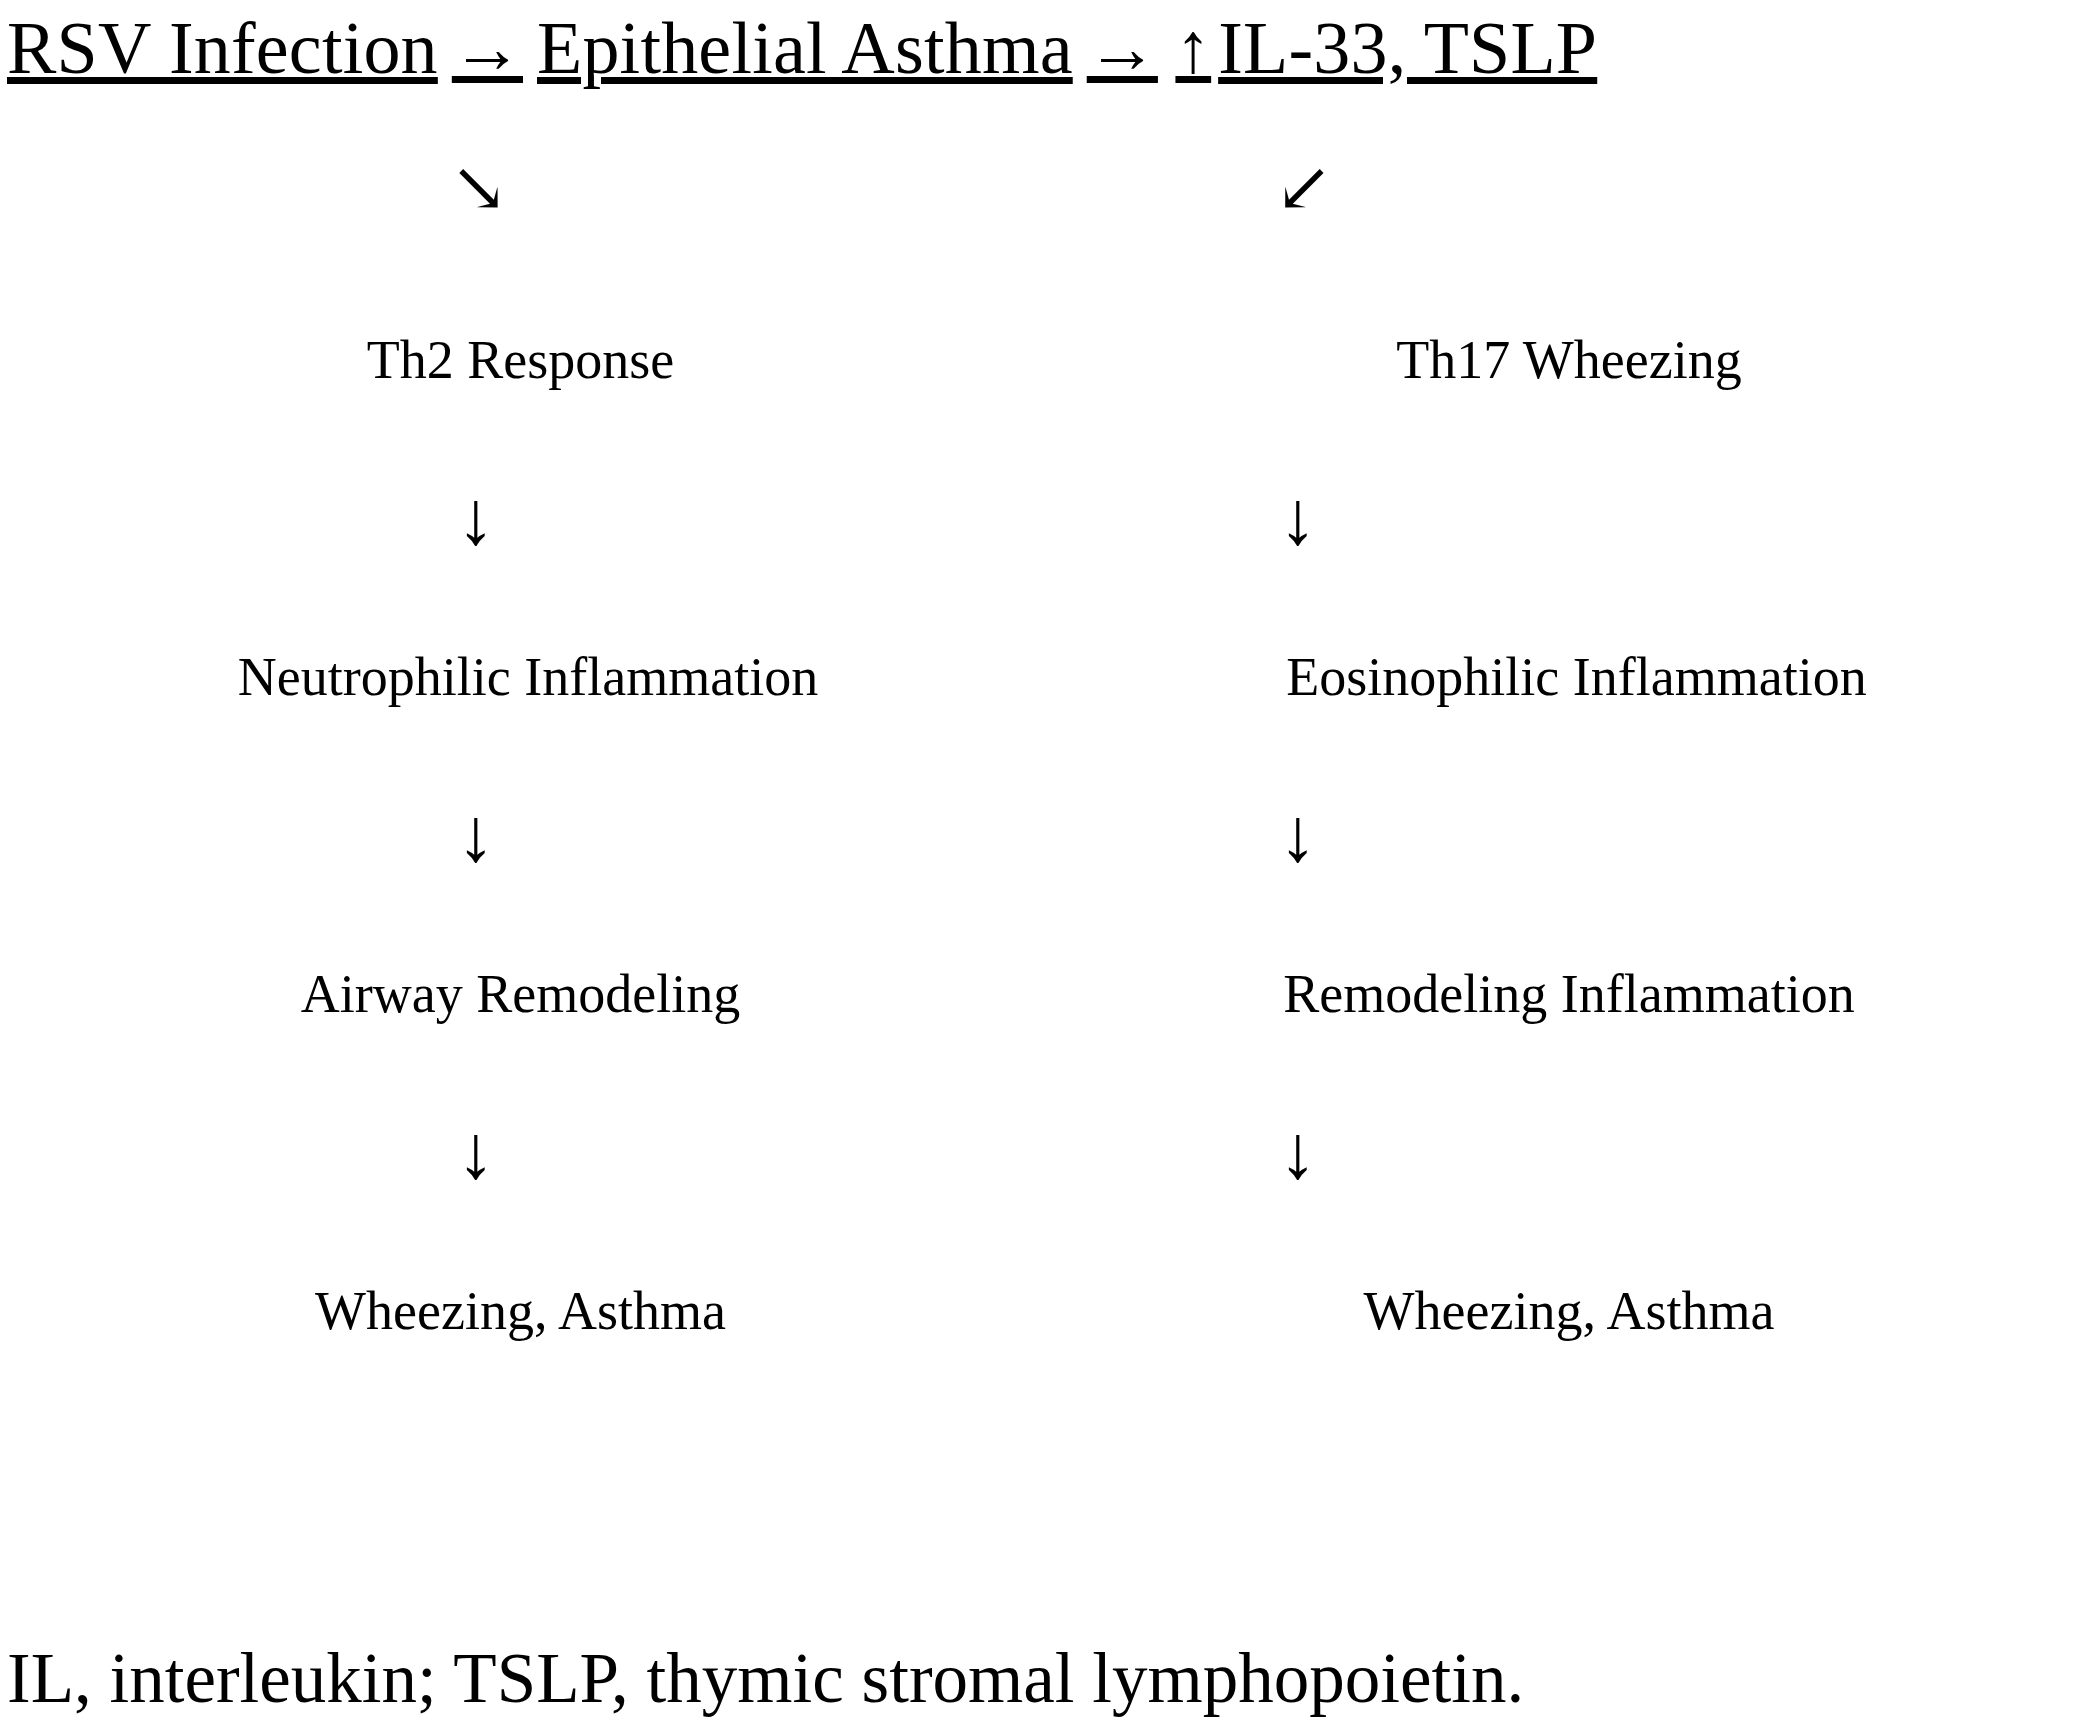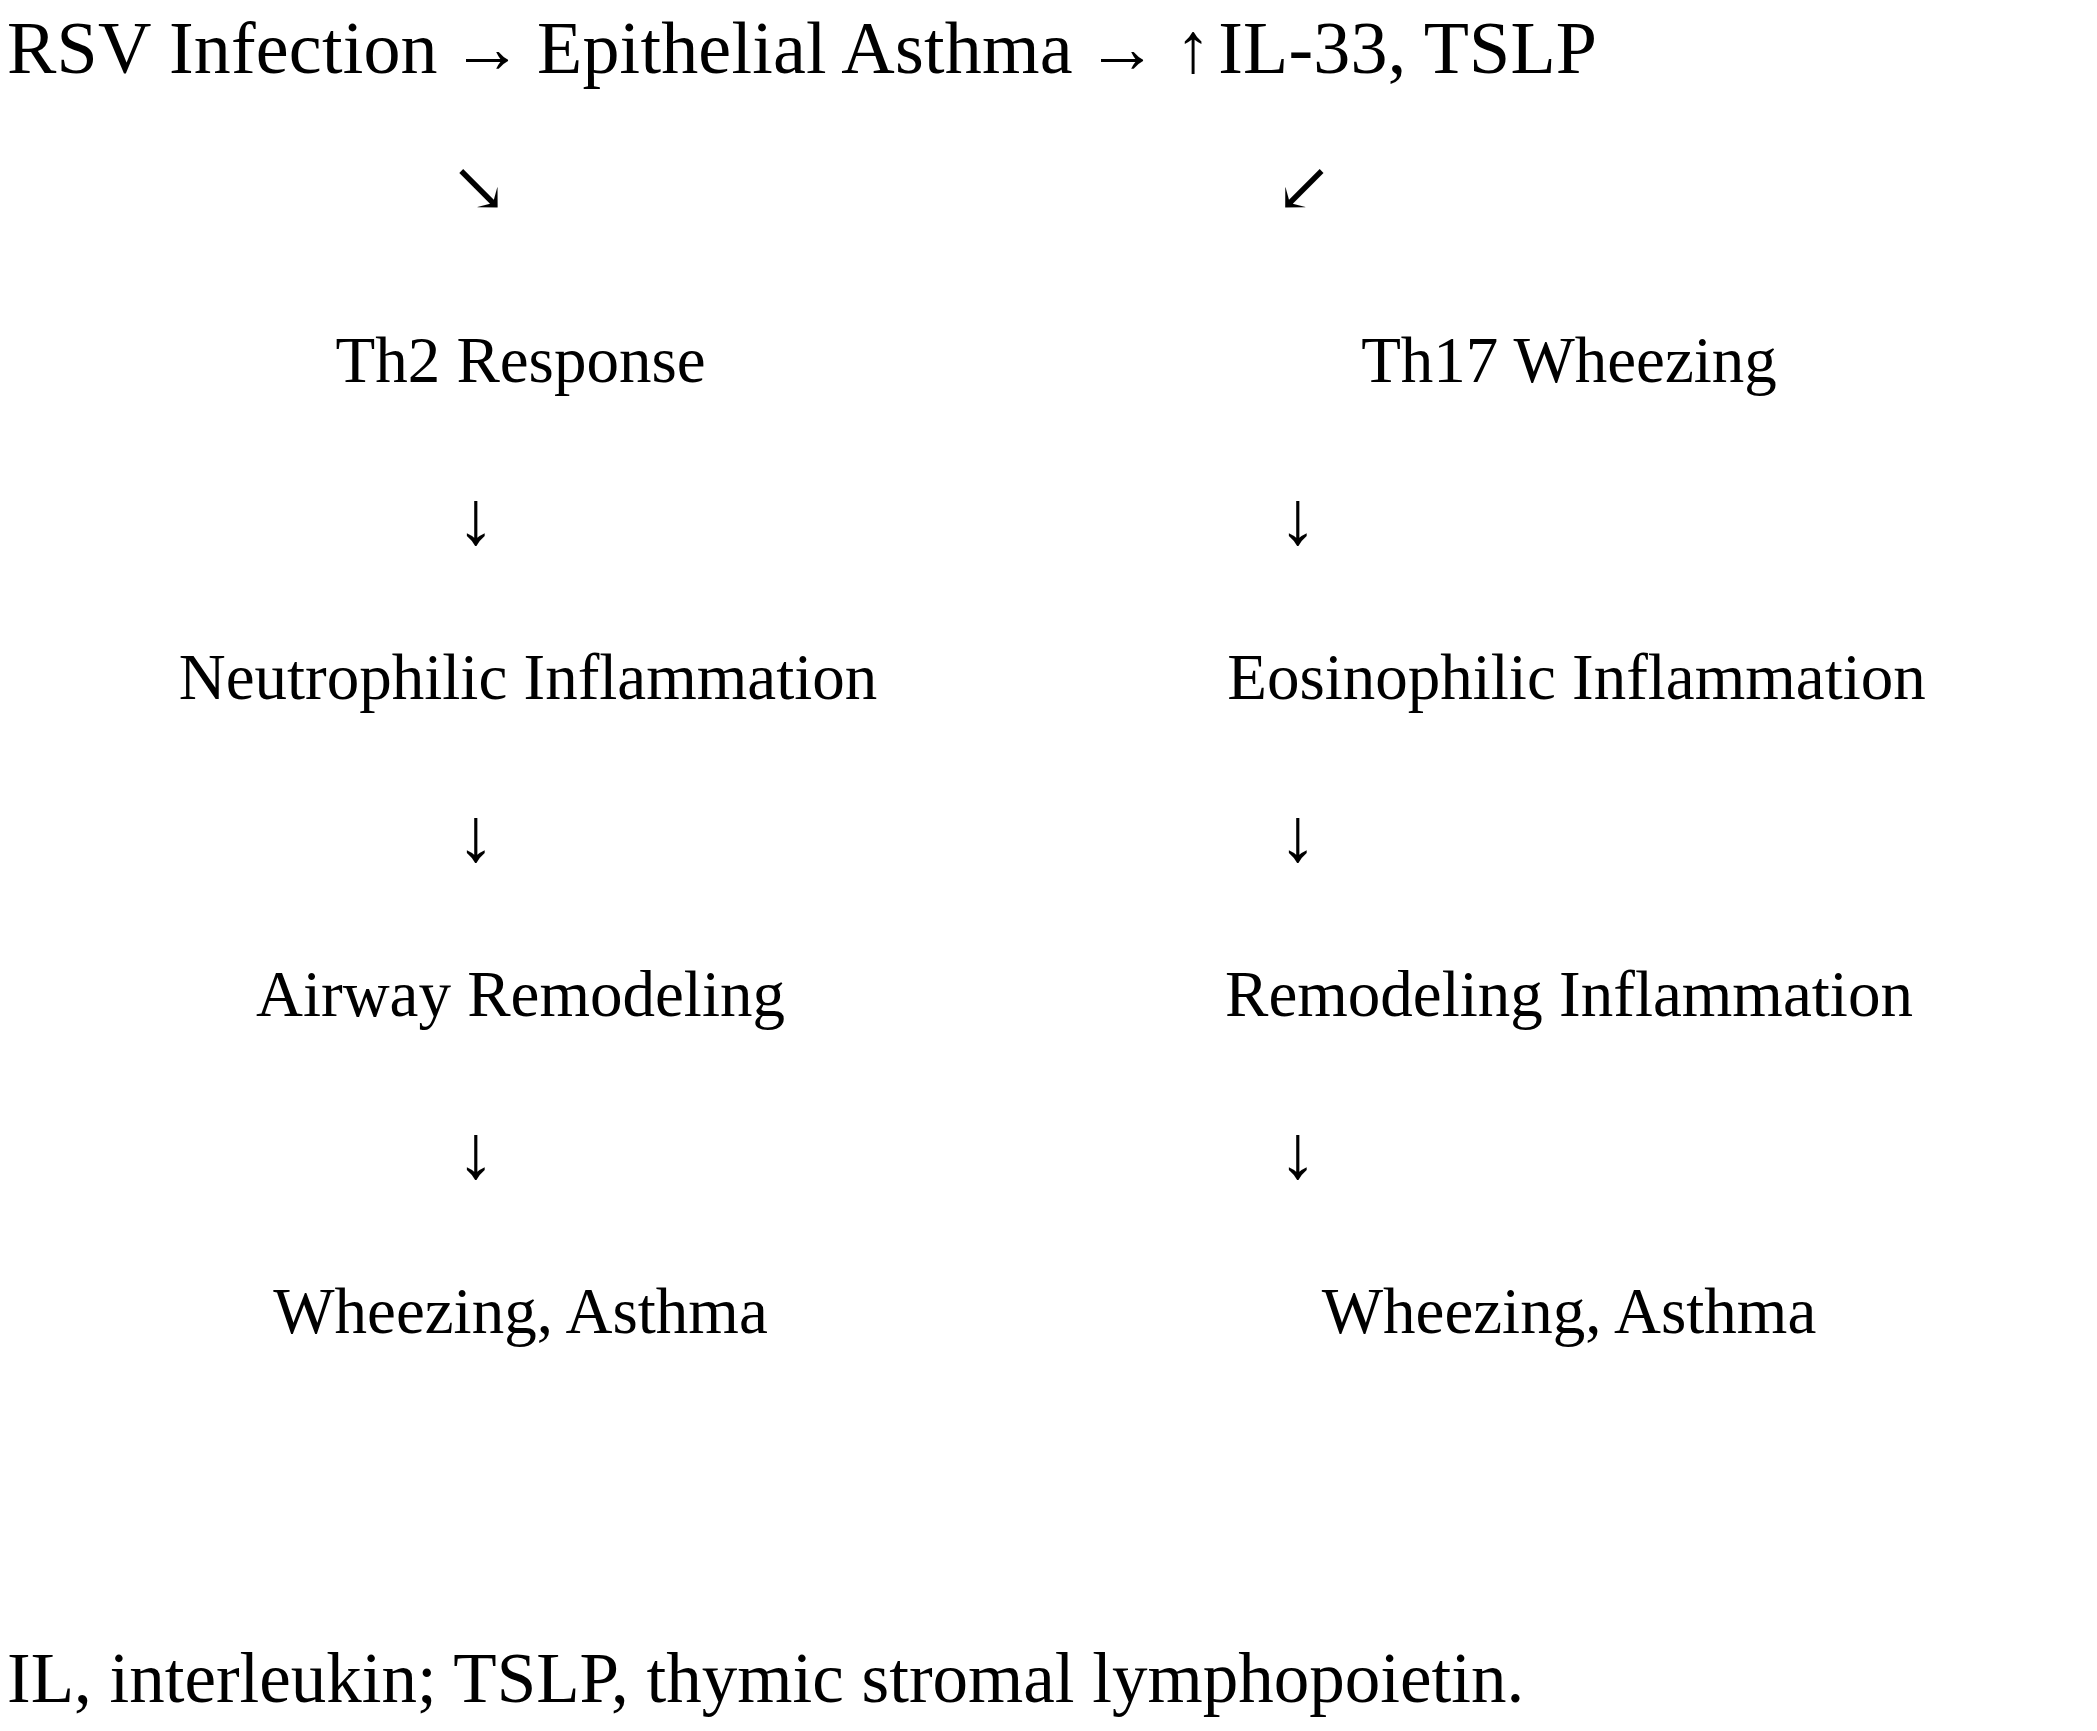--- a/index.html
+++ b/index.html
@@ -29,20 +29,21 @@
     top: 0px;
     width: 2082px;
     height: 97px;
     display: flex;
     align-items: center;
     justify-content: flex-start;
     white-space: nowrap;
     font-size: 74px;
     line-height: 97px;
     letter-spacing: 0.2px;
+    text-decoration: underline;
   }
   .header-line .seg { display: inline-block; }
   .header-line .arrow-glyph {
     display: inline-block;
     padding: 0 14px;
     font-size: 71px;
   }
   .header-line .up-glyph {
     display: inline-block;
     padding: 0 7px 0 3.5px;
@@ -71,21 +72,21 @@
   .col-left  { width: 1041px; }
   .col-right { width: 1056px; }
 
   
   .row-node { height: 176px; }
   .row-node .col {
     display: flex;
     align-items: center;
     justify-content: center;
     height: 176px;
-    font-size: 65px;
+    font-size: 54px;
     white-space: nowrap;
     font-family: Liberation Serif, serif;
   }
 
   
   .row-arrow { height: 141px; }
   .row-arrow .col {
     display: flex;
     align-items: center;
     height: 141px;

